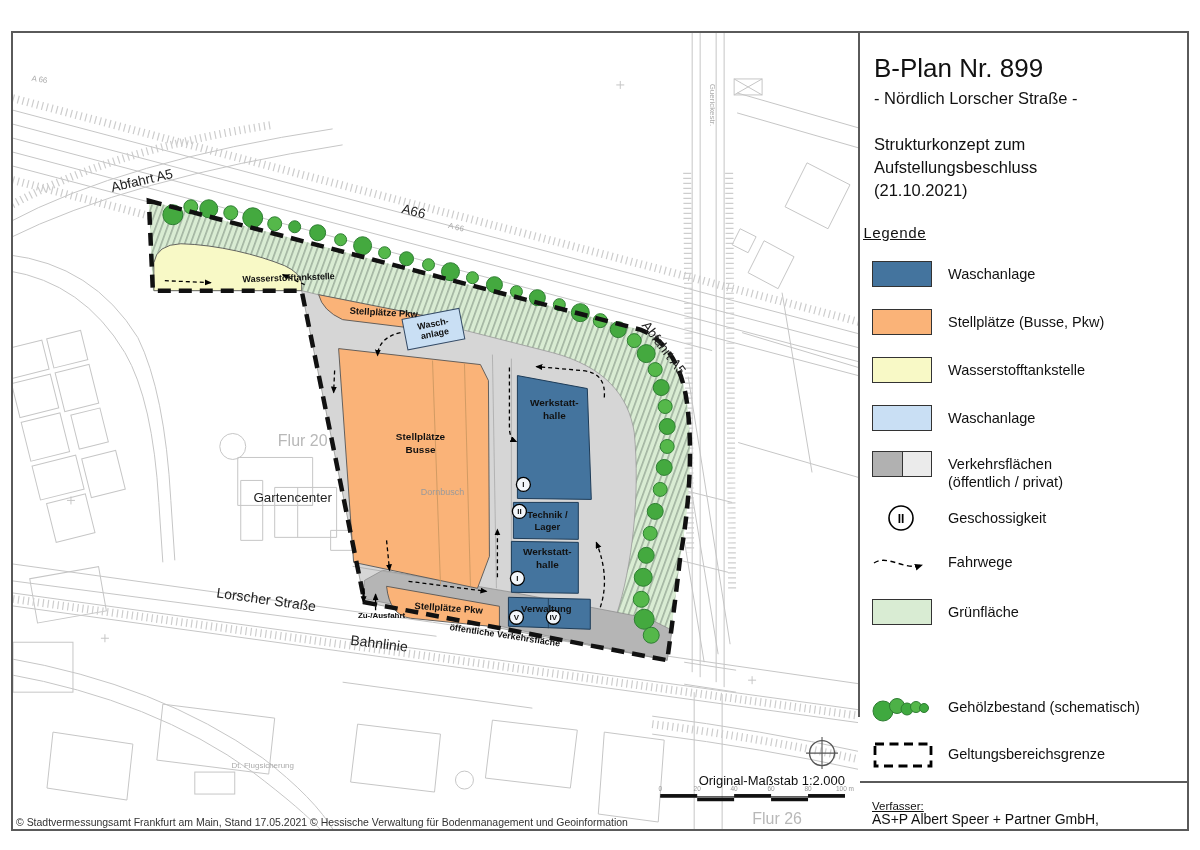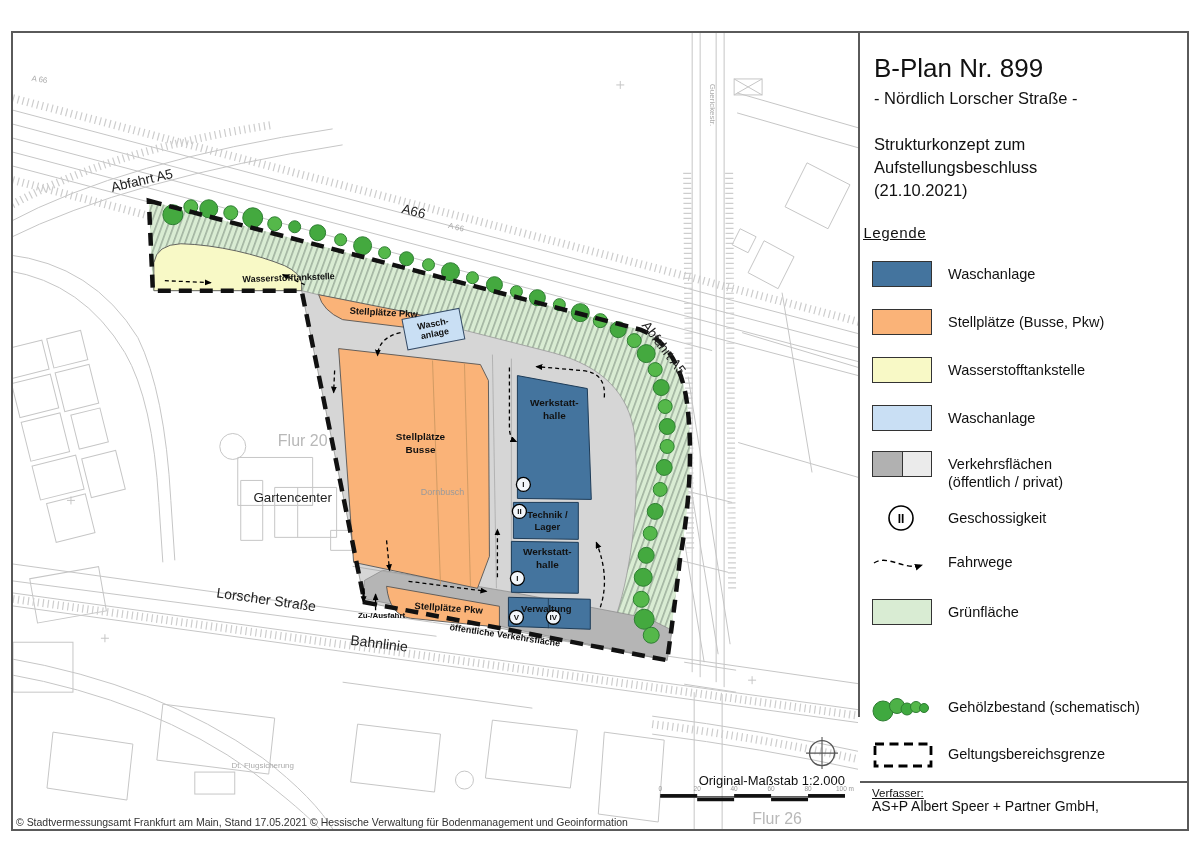--- a/index.html
+++ b/index.html
@@ -17,21 +17,21 @@
   .panel .concept { position:absolute; left:14px; top:100px; font-size:16.5px; line-height:23px; }
   .panel .legende { position:absolute; left:3px; top:193px; font-size:15px; text-decoration:underline;font-family:Liberation Mono, monospace; }
   .lrow { position:absolute; left:0; width:100%; height:32px; }
   .lrow .sw { position:absolute; left:12px; top:0; }
   .lrow .lbl { position:absolute; left:88px; top:4px; font-size:14.5px; line-height:18px; }
   .swatch { width:60px; height:26px; border:1px solid #333; box-sizing:border-box; }
   .sw-two { width:60px; height:26px; border:1px solid #333; box-sizing:border-box; display:flex; }
   .sw-two .a { width:50%; height:100%; background:#B1B1B1; border-right:1px solid #333; }
   .sw-two .b { width:50%; height:100%; background:#EBEBEB; }
   .author { position:absolute; left:0; top:748px; width:100%; height:48px;
-            border-top:2px solid #5a5a5a; box-sizing:border-box; padding:4px 0 0 12px; }
+            border-top:2px solid #5a5a5a; box-sizing:border-box; padding:17px 0 0 12px; }
   .author .vh { font-size:11.5px; text-decoration:underline; }
   .author .vl { font-size:14px; line-height:14px; }
   svg text { font-family:"Liberation Sans", sans-serif; }
   .t-road  { font-size:13.5px; fill:#222; text-anchor:middle; }
   .t-road2 { font-size:14px;   fill:#222; text-anchor:middle; }
   .t-sm    { font-size:8px;  fill:#ababab; text-anchor:middle; }
   .t-flur  { font-size:16px; fill:#b8b8b8; text-anchor:middle; }
   .t-area  { font-size:10px; font-weight:bold; fill:#111; text-anchor:middle; }
   .t-area2 { font-size:9.5px; font-weight:bold; fill:#111; text-anchor:middle; }
   .t-tiny  { font-size:8px; font-weight:bold; fill:#111; text-anchor:middle; }

